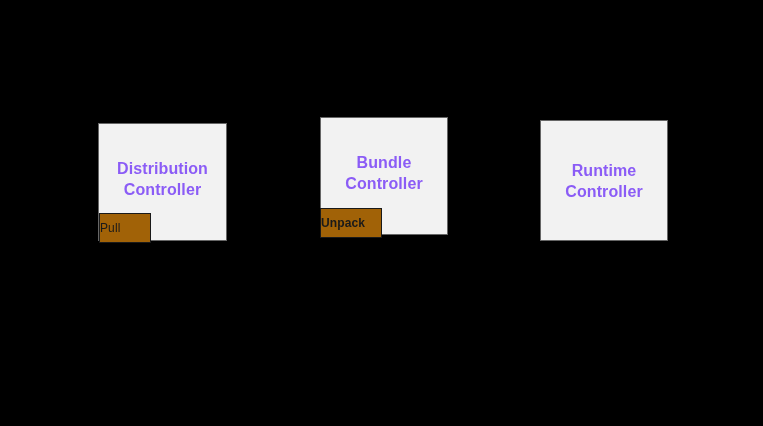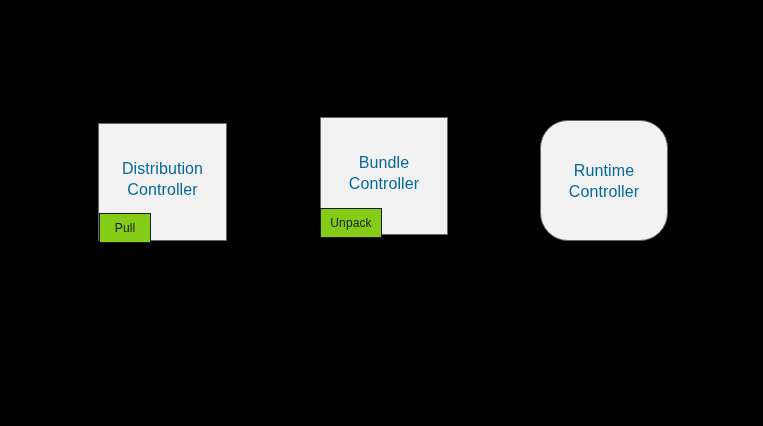--- a/index.html
+++ b/index.html
@@ -22,38 +22,38 @@
     background: #f2f2f2;
     border: 1px solid #666666;
   }
   .node-label {
     position: absolute;
     left: 0;
     right: 0;
     top: 50%;
     transform: translateY(-50%);
     text-align: center;
-    color: #0369a1;
+    color: #8b5cf6;
     font-size: 16px;
     line-height: 21px;
     letter-spacing: 0.1px;
     white-space: pre-line;
     padding-bottom: 6px;
+    font-weight: bold;
   }
   .node-plain .node-label {
     padding-bottom: 0;
   }
   .subnode {
     position: absolute;
     box-sizing: border-box;
-    background: #84cc16;
+    background: #a16207;
     border: 1px solid #1a1a1a;
     display: flex;
     align-items: center;
-    justify-content: center;
   }
   .subnode-label {
     color: #1a1a1a;
     font-size: 12px;
     line-height: 14px;
     letter-spacing: 0.1px;
     white-space: nowrap;
   }
 </style>
 </head>
@@ -65,23 +65,23 @@
     <div class="node-label">Distribution
 Controller</div>
     <div class="subnode" style="left:0px; top:89px; width:52px; height:30px;">
       <span class="subnode-label">Pull</span>
     </div>
   </div>
 
   <div class="node" style="left:320px; top:117px; width:128px; height:118px;">
     <div class="node-label">Bundle
 Controller</div>
-    <div class="subnode" style="left:-1px; top:90px; width:62px; height:30px;">
+    <div class="subnode" style="left:-1px; top:90px; width:62px; height:30px;font-weight:bold;">
       <span class="subnode-label">Unpack</span>
     </div>
   </div>
 
-  <div class="node node-plain" style="left:540px; top:120px; width:128px; height:121px;border-radius:28px;">
+  <div class="node node-plain" style="left:540px; top:120px; width:128px; height:121px;">
     <div class="node-label">Runtime
 Controller</div>
   </div>
 
 </div>
 
 </body></html>

